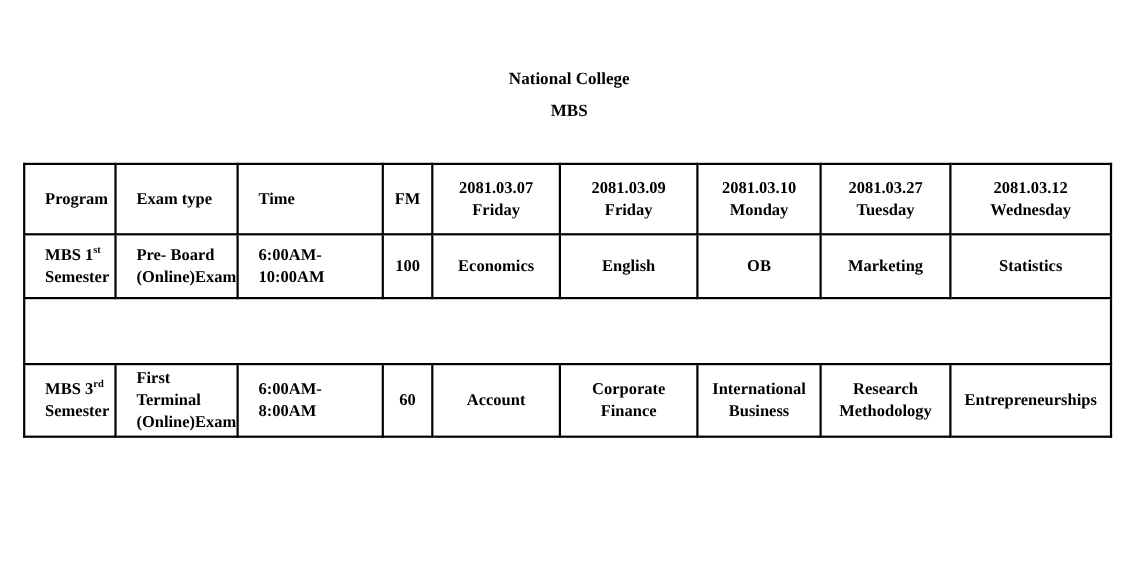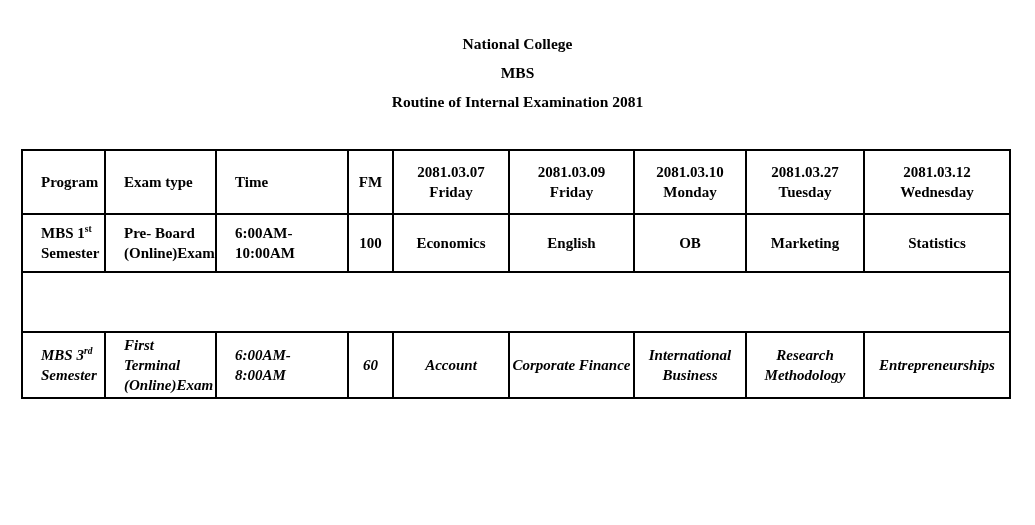--- a/index.html
+++ b/index.html
@@ -8,21 +8,21 @@
     background: #ffffff;
   }
   body {
     width: 1035px;
     height: 525px;
     overflow: hidden;
     font-family: "Liberation Serif", "DejaVu Serif", serif;
     font-weight: bold;
     color: #000000;
   }
-  .titles { padding-top: 36px; }
+  .titles { padding-top: 64px; }
   .title-line {
     margin: 0 0 13px 0;
     text-align: center;
     font-size: 15.5px;
     line-height: 16px;
     font-weight: bold;
   }
   table.routine {
     border-collapse: collapse;
     table-layout: fixed;
@@ -40,35 +40,34 @@
     text-align: center;
   }
   .routine .al {           
     text-align: left;
     padding-left: 18px;
     padding-right: 2px;
   }
   tr.hdr   { height: 64px; }
   tr.r1    { height: 58px; }
   tr.spcr  { height: 60px; }
-  tr.r2    { height: 48px; font-style: italic; }
+  tr.r2    { height: 48px; }
   .blk { display: block; }
   sup.ord {
     font-size: 9.5px;
     line-height: 0;
     vertical-align: super;
   }
 </style>
 </head>
 <body>
 
 <div class="titles">
   <p class="title-line">National College</p>
   <p class="title-line">MBS</p>
-  <p class="title-line">Routine of Internal Examination 2081</p>
 </div>
 
 <table class="routine">
   <colgroup>
     <col style="width:83px">
       <col style="width:111px">
       <col style="width:132px">
       <col style="width:45px">
     <col style="width:116px">
       <col style="width:125px">

